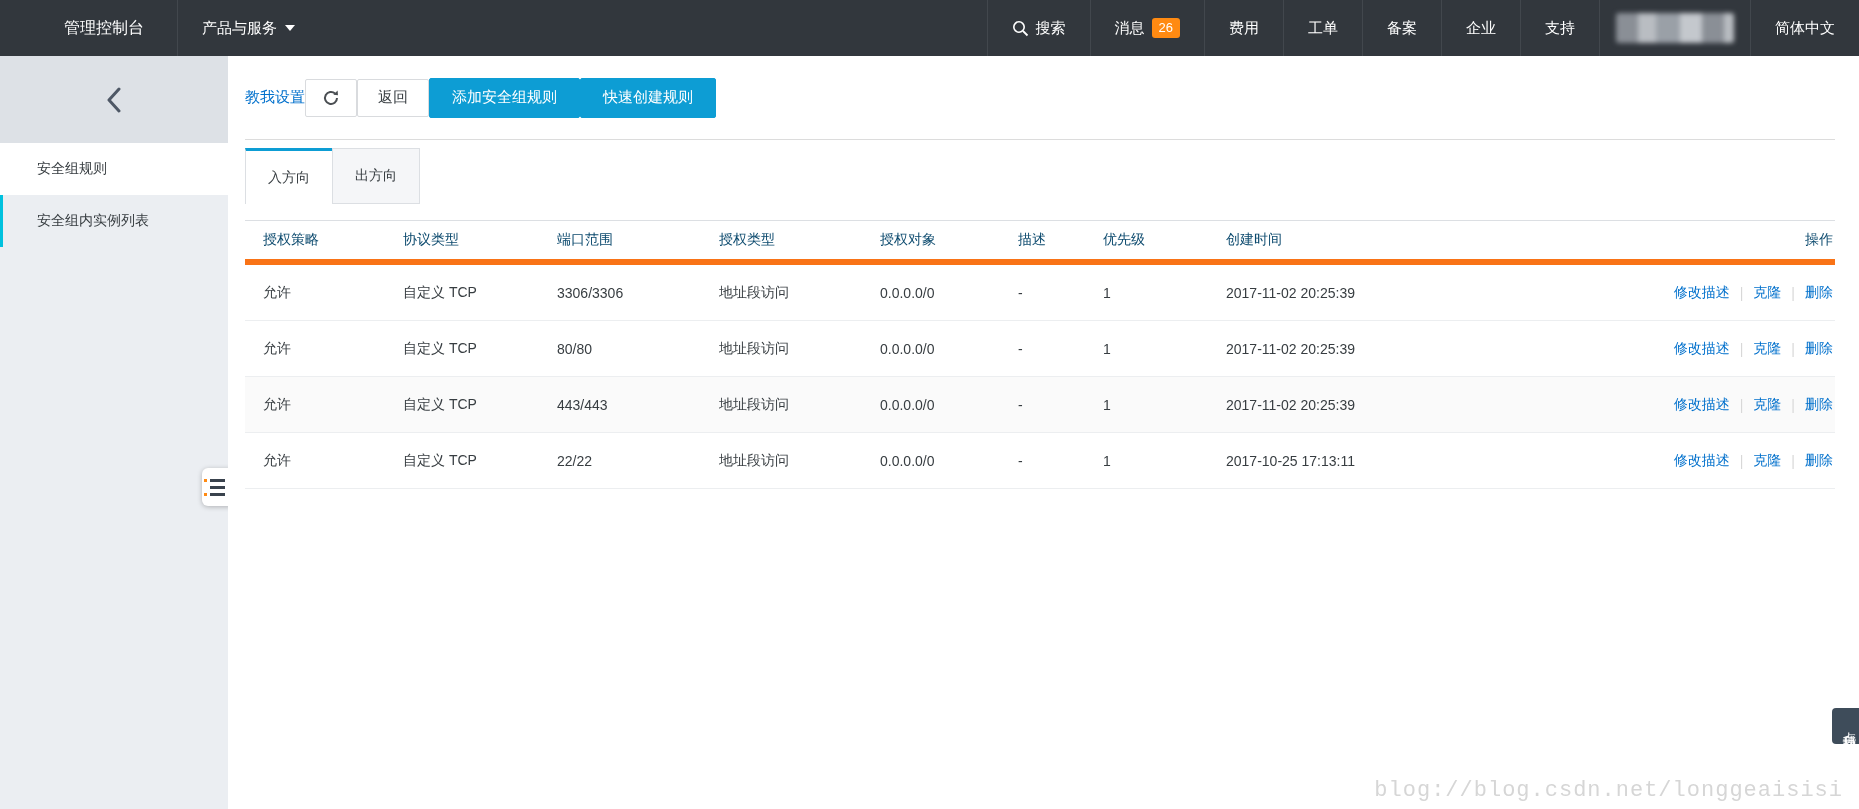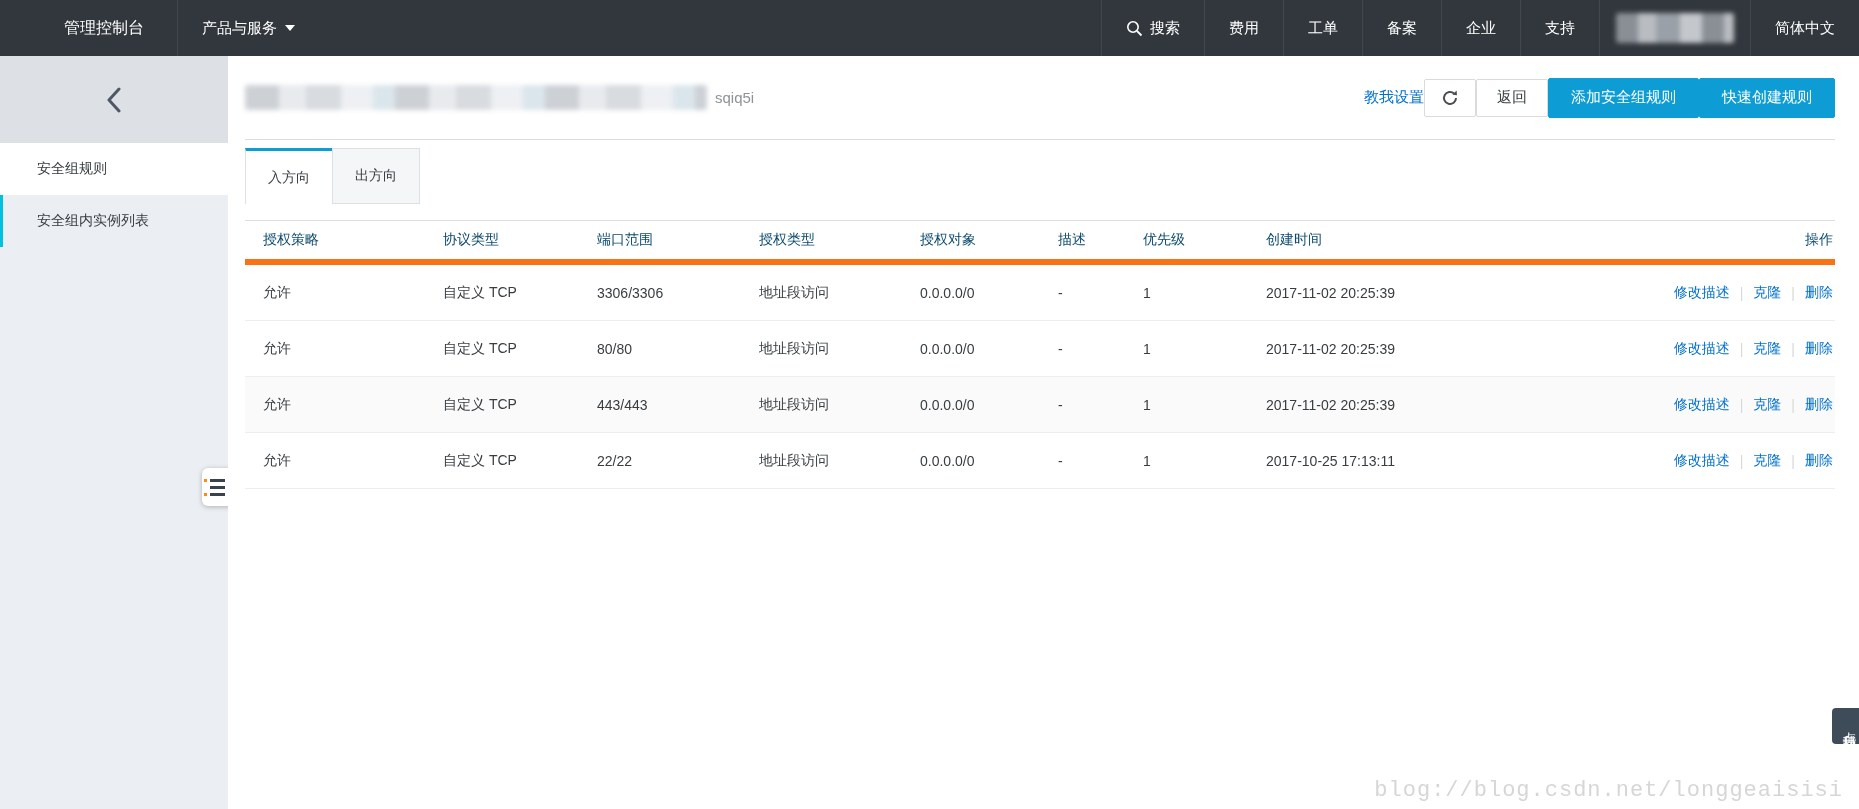--- a/index.html
+++ b/index.html
@@ -63,21 +63,21 @@
 
   
   .table { margin-top:16px; border-top:1px solid #dcdfe3; }
   .thead { display:flex; align-items:center; height:44px; color:#0c4a6e; font-size:14px;
            border-bottom:6px solid #f97316; }
   .trow { display:flex; align-items:center; height:56px; font-size:14px; color:#373d41;
           border-bottom:1px solid #eceef0; background:#fff; }
   .trow:nth-child(3) { background:#fafafa; }
   .cell { white-space:nowrap; overflow:hidden; }
   .c0 { width:158px; padding-left:18px; }
-  .c1 { width:154px;margin-left:40px; } .c2 { width:162px; } .c3 { width:161px; } .c4 { width:138px; }
+  .c1 { width:154px; } .c2 { width:162px; } .c3 { width:161px; } .c4 { width:138px; }
   .c5 { width:85px; } .c6 { width:123px; } .c7 { width:250px; }
   .c8 { flex:1; text-align:right; padding-right:2px; }
   .actions { display:inline-flex; align-items:center; gap:10px; }
   .action-link { color:#0070cc; font-size:14px; text-decoration:none; cursor:pointer; }
   .sep { color:#d8d8d8; }
 
   
   .watermark { position:absolute; right:16px; bottom:6px; font-family:"Liberation Mono","DejaVu Sans Mono",monospace;
                font-size:22px; color:#d6d6d6; letter-spacing:1px; pointer-events:none; }
   .ask-tab { position:absolute; right:0; top:708px; width:27px; padding:12px 0; background:#3e4c5a; color:#fff;
@@ -102,20 +102,24 @@
     </div>
     <div class="tb-right">
       <div class="tb-item bordered">
         <svg class="search-svg" width="17" height="17" viewBox="0 0 17 17">
           <circle cx="7" cy="7" r="5.2" fill="none" stroke="#ffffff" stroke-width="1.6"></circle>
           <line x1="11" y1="11" x2="15.5" y2="15.5" stroke="#ffffff" stroke-width="1.8"></line>
         </svg>
         <span>搜索</span>
       </div>
       <div class="tb-item bordered">
+        <span>消息</span>
+        <span class="badge">26</span>
+      </div>
+      <div class="tb-item bordered">
         <span>费用</span>
       </div>
       <div class="tb-item bordered">
         <span>工单</span>
       </div>
       <div class="tb-item bordered">
         <span>备案</span>
       </div>
       <div class="tb-item bordered">
         <span>企业</span>
@@ -148,24 +152,20 @@
 
   <div class="panel-toggle">
     <div class="tbar dotted"></div>
     <div class="tbar"></div>
     <div class="tbar dotted"></div>
   </div>
 
   <div class="main">
 
     <div class="page-header">
-      <div class="title-wrap">
-        <div class="title-blur"></div>
-        <span class="title-suffix">sqiq5i</span>
-      </div>
       <div class="header-actions">
         <a class="link-blue">教我设置</a>
         <button class="btn btn-icon">
           <svg width="20" height="20" viewBox="0 0 20 20">
             <path d="M16 10a6 6 0 1 1-1.9-4.4" fill="none" stroke="#4a4e52" stroke-width="2"></path>
             <path d="M16.6 2.6 l0.4 4.6 -4.6 -0.4 z" fill="#4a4e52"></path>
           </svg>
         </button>
         <button class="btn">返回</button>
         <button class="btn btn-primary">添加安全组规则</button>

